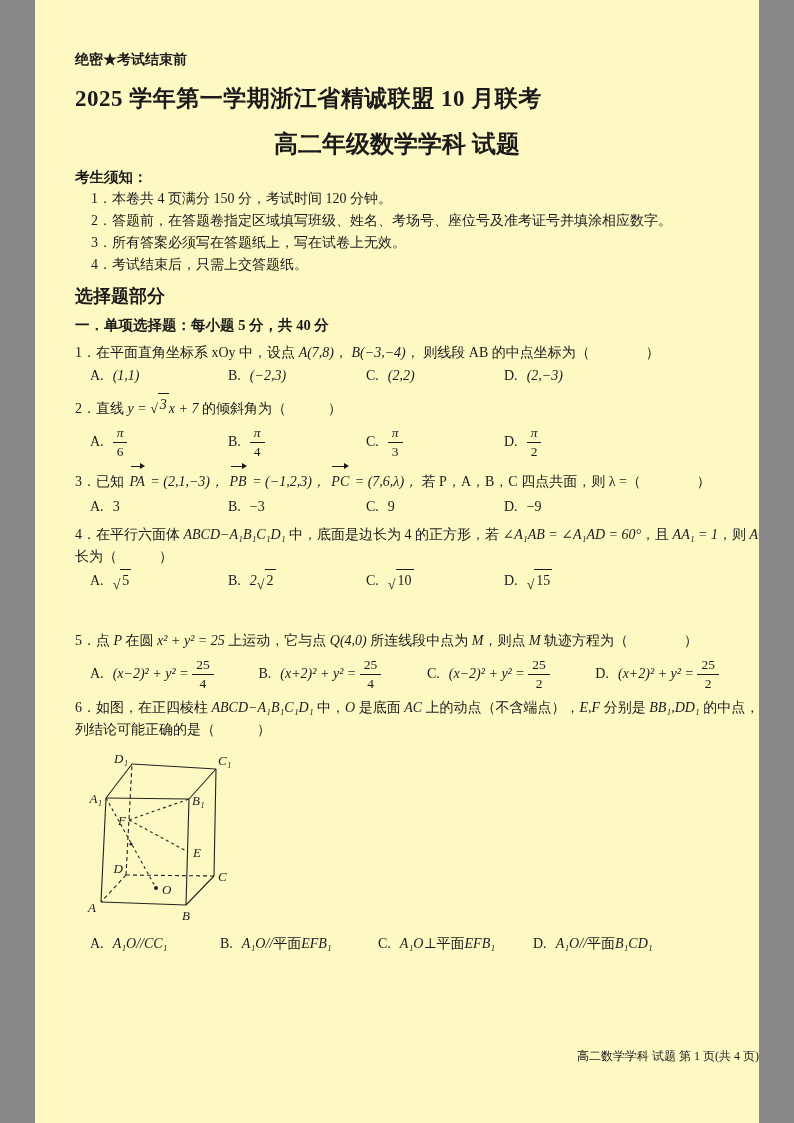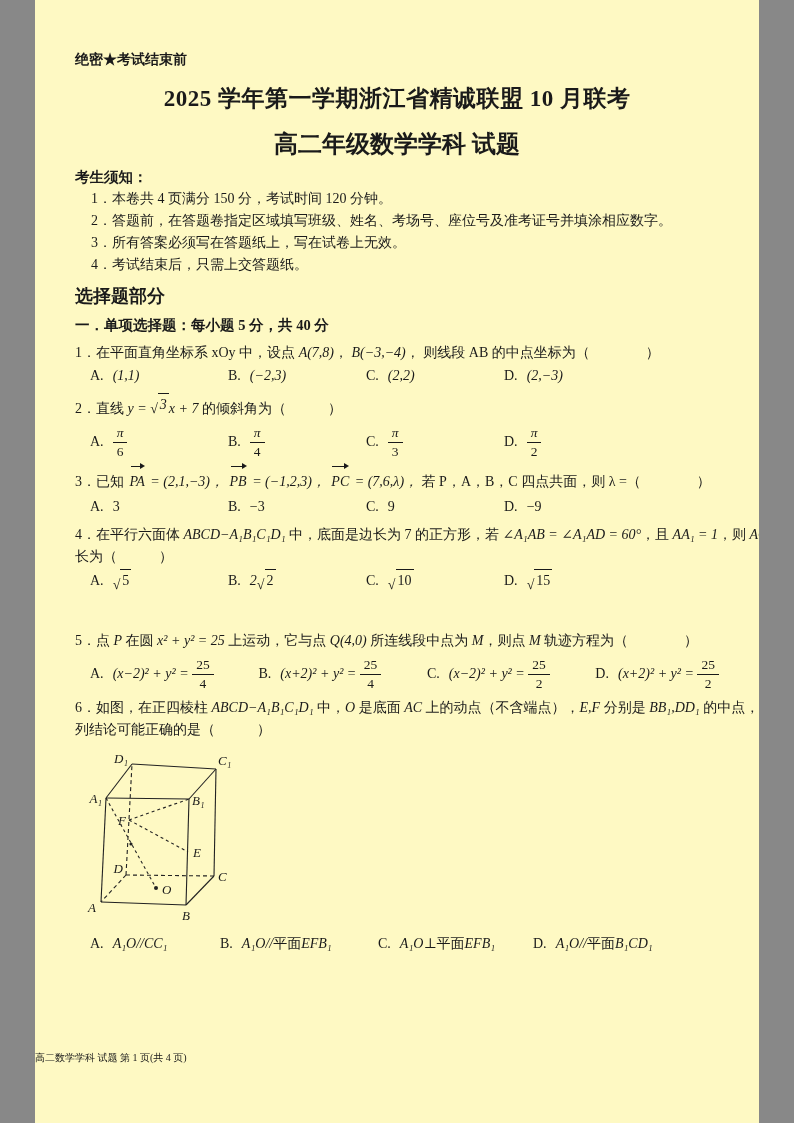--- a/index.html
+++ b/index.html
@@ -9,21 +9,21 @@
     width:724px; height:1123px;
     margin:0 auto;
     background:#fef9c3;
     color:#1a1a1a;
     font-family:"Liberation Serif","DejaVu Serif",serif;
     font-size:14px;
     overflow:hidden;
     padding:50px 40px 0 40px;
   }
   .secrecy { font-weight:700; font-size:14px; line-height:20px; }
-  .title   { text-align:center; font-weight:700; font-size:23px; line-height:30px; margin-top:14px; letter-spacing:0.5px; }
+  .title   { text-align:left; font-weight:700; font-size:23px; line-height:30px; margin-top:14px; letter-spacing:0.5px; }
   .subtitle{ text-align:center; font-weight:700; font-size:24px; line-height:26px; margin-top:17px; }
   .notice  { margin-top:9px; }
   .notice-head { font-weight:700; font-size:14.5px; line-height:22px; }
   .notice-item { font-size:14px; line-height:22px;margin-left:16px; }
   .section-title { font-weight:700; font-size:18px; line-height:26px; margin-top:7px; }
   .section-sub   { font-weight:700; font-size:14.5px; line-height:22px; margin-top:5px; }
 
   .q { margin-top:6px; }
   .stem { line-height:22px; white-space:nowrap; }
   .stem-tall { line-height:26px; padding-top:4px; }
@@ -51,21 +51,21 @@
   .rb { border-top:1px solid #1a1a1a; padding:0 2px; }
 
   .vec { position:relative; display:inline-block; margin:0 2px; }
   .vec::before { content:""; position:absolute; top:-3px; left:1px; right:5px; border-top:1px solid #1a1a1a; }
   .vec::after  { content:""; position:absolute; top:-6px; right:0; width:0; height:0;
                  border-left:5px solid #1a1a1a; border-top:3px solid transparent; border-bottom:3px solid transparent; }
 
   .fig { margin-top:10px; margin-left:4px; width:190px; height:178px; }
   .fig svg text { font-family:"Liberation Serif","DejaVu Serif",serif; font-style:italic; font-size:13px; fill:#1a1a1a; }
 
-  .footer { position:absolute; left:0; right:0; bottom:58px; text-align:left; font-size:10px; }
+  .footer { position:absolute; left:0; right:0; bottom:58px; text-align:right; font-size:12px; }
 </style>
 </head>
 <body>
 
 <div class="page">
 
   <div class="secrecy">绝密★考试结束前</div>
 
   <div class="title">2025 学年第一学期浙江省精诚联盟 10 月联考</div>
   <div class="subtitle">高二年级数学学科  试题</div>
@@ -163,21 +163,21 @@
         </span>
       <span class="opt">
           <span class="opt-label">D.</span>
           <span class="up">−9</span>
         </span>
     </div>
   </div>
 
   <div class="q">
     <div class="stem">
-      <span>4．</span><span>在平行六面体 </span><span class="m">ABCD−A₁B₁C₁D₁</span><span> 中，底面是边长为 7 的正方形，若 </span><span class="m">∠A₁AB = ∠A₁AD = 60°</span><span>，且 </span><span class="m">AA₁ = 1</span><span>，则 </span><span class="m">AC₁</span><span> 的</span>
+      <span>4．</span><span>在平行六面体 </span><span class="m">ABCD−A₁B₁C₁D₁</span><span> 中，底面是边长为 4 的正方形，若 </span><span class="m">∠A₁AB = ∠A₁AD = 60°</span><span>，且 </span><span class="m">AA₁ = 1</span><span>，则 </span><span class="m">AC₁</span><span> 的</span>
     </div>
     <div class="stem">长为（　　　）</div>
     <div class="opts opts-std">
       <span class="opt">
           <span class="opt-label">A.</span>
           <span class="m"></span>
           <span class="sqrt">
             <span class="rs">√</span>
             <span class="rb up">5</span>
           </span>

